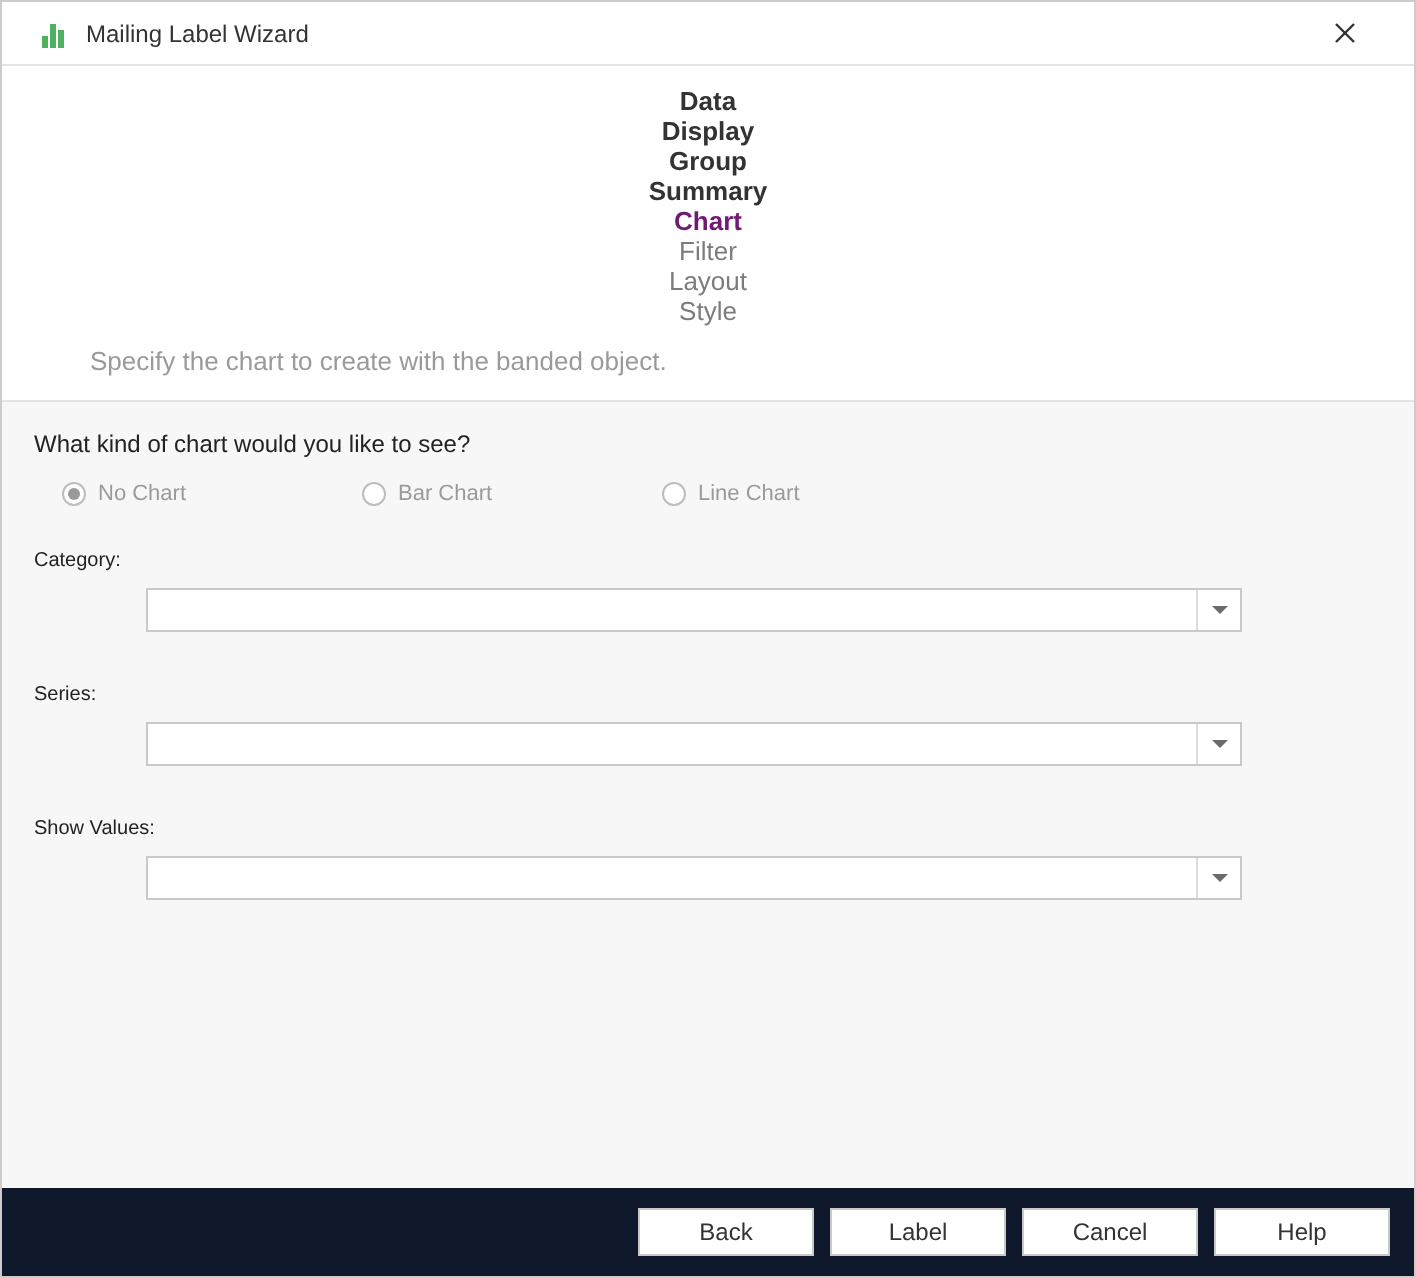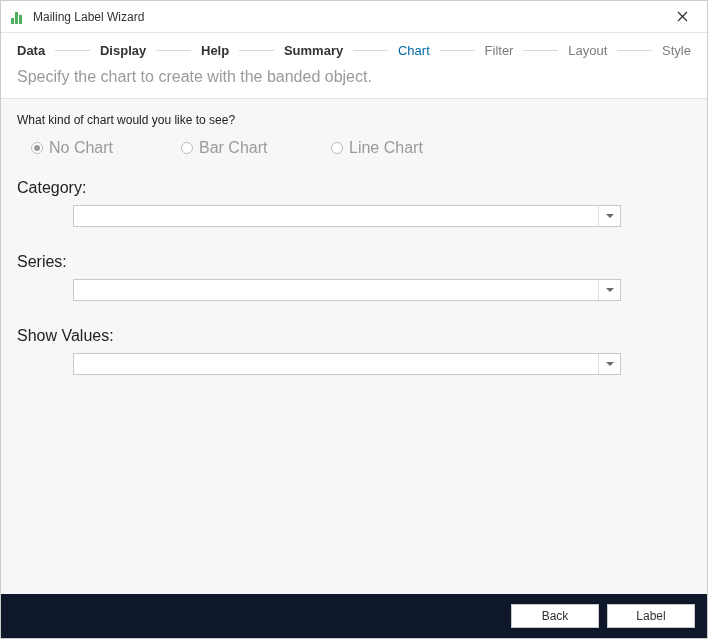--- a/index.html
+++ b/index.html
@@ -14,21 +14,21 @@
       width: 708px;
       height: 639px;
       border: 1px solid #ccc;
       position: relative;
       overflow: hidden;
     }
     .titlebar {
       height: 32px;
       display: flex;
       align-items: center;
-      padding: 0 10px;
+      padding: 0 20px;
       border-bottom: 1px solid #e5e5e5;
       background: #fff;
     }
     .titlebar-icon {
       width: 14px;
       height: 14px;
       margin-right: 8px;
       display: inline-flex;
       align-items: flex-end;
       gap: 1px;
@@ -54,46 +54,48 @@
       justify-content: center;
       cursor: pointer;
       font-size: 16px;
       color: #333;
     }
     .step-nav {
       display: flex;
       align-items: center;
       padding: 10px 16px 8px 16px;
       gap: 0;
+      flex-direction: column;
     }
     .step-item {
       font-size: 13px;
       color: #7c7c7c;
       white-space: nowrap;
     }
     .step-item.past {
       color: #333;
       font-weight: 600;
     }
     .step-item.active {
-      color: #0369a1;
-      font-weight: 400;
+      color: #701a75;
+      font-weight: 700;
       text-align: center;
     }
     .step-sep {
       flex: 1;
       height: 1px;
       background: #d8d8d8;
       margin: 0 10px;
       min-width: 10px;
     }
     .subtitle {
       padding: 2px 16px 12px 16px;
       color: #9a9a9a;
-      font-size: 16px;
+      font-size: 13px;
+      margin-left: 28px;
     }
     .main-area {
       background: #f7f7f7;
       border-top: 1px solid #e3e3e3;
       border-bottom: 1px solid #e3e3e3;
       height: 582px;
       padding: 14px 16px;
     }
     .question {
       color: #222;
@@ -104,21 +106,21 @@
       display: flex;
       gap: 0;
       margin-left: 14px;
       margin-bottom: 22px;
     }
     .radio-opt {
       display: flex;
       align-items: center;
       width: 150px;
       color: #9a9a9a;
-      font-size: 16px;
+      font-size: 11px;
       cursor: default;
     }
     .radio-circle {
       width: 12px;
       height: 12px;
       border: 1px solid #bdbdbd;
       border-radius: 50%;
       margin-right: 6px;
       display: inline-flex;
       align-items: center;
@@ -130,21 +132,21 @@
       width: 6px;
       height: 6px;
       background: #9a9a9a;
       border-radius: 50%;
     }
     .field-group {
       margin-bottom: 26px;
     }
     .field-label {
       color: #222;
-      font-size: 16px;
+      font-size: 10px;
       margin-bottom: 8px;
     }
     .combo {
       margin-left: 56px;
       width: 548px;
       height: 22px;
       background: #fff;
       border: 1px solid #c9c9c9;
       position: relative;
       cursor: default;
@@ -213,21 +215,21 @@
       <line x1="10" y1="1" x2="1" y2="10" stroke="#333" stroke-width="1.2"></line>
     </svg>
   </div>
 </div>
 
 <div class="step-nav">
   <span class="step-item past">Data</span>
   <span class="step-sep"></span>
   <span class="step-item past">Display</span>
   <span class="step-sep"></span>
-  <span class="step-item past">Help</span>
+  <span class="step-item past">Group</span>
   <span class="step-sep"></span>
   <span class="step-item past">Summary</span>
   <span class="step-sep"></span>
   <span class="step-item active">Chart</span>
   <span class="step-sep"></span>
   <span class="step-item">Filter</span>
   <span class="step-sep"></span>
   <span class="step-item">Layout</span>
   <span class="step-sep"></span>
   <span class="step-item">Style</span>
@@ -274,13 +276,15 @@
     <div class="combo">
       <span></span>
       <div class="combo-arrow"></div>
     </div>
   </div>
 </div>
 
 <div class="button-bar">
   <button class="btn">Back</button>
   <button class="btn">Label</button>
+  <button class="btn">Cancel</button>
+  <button class="btn">Help</button>
 </div>
 
 </body></html>

